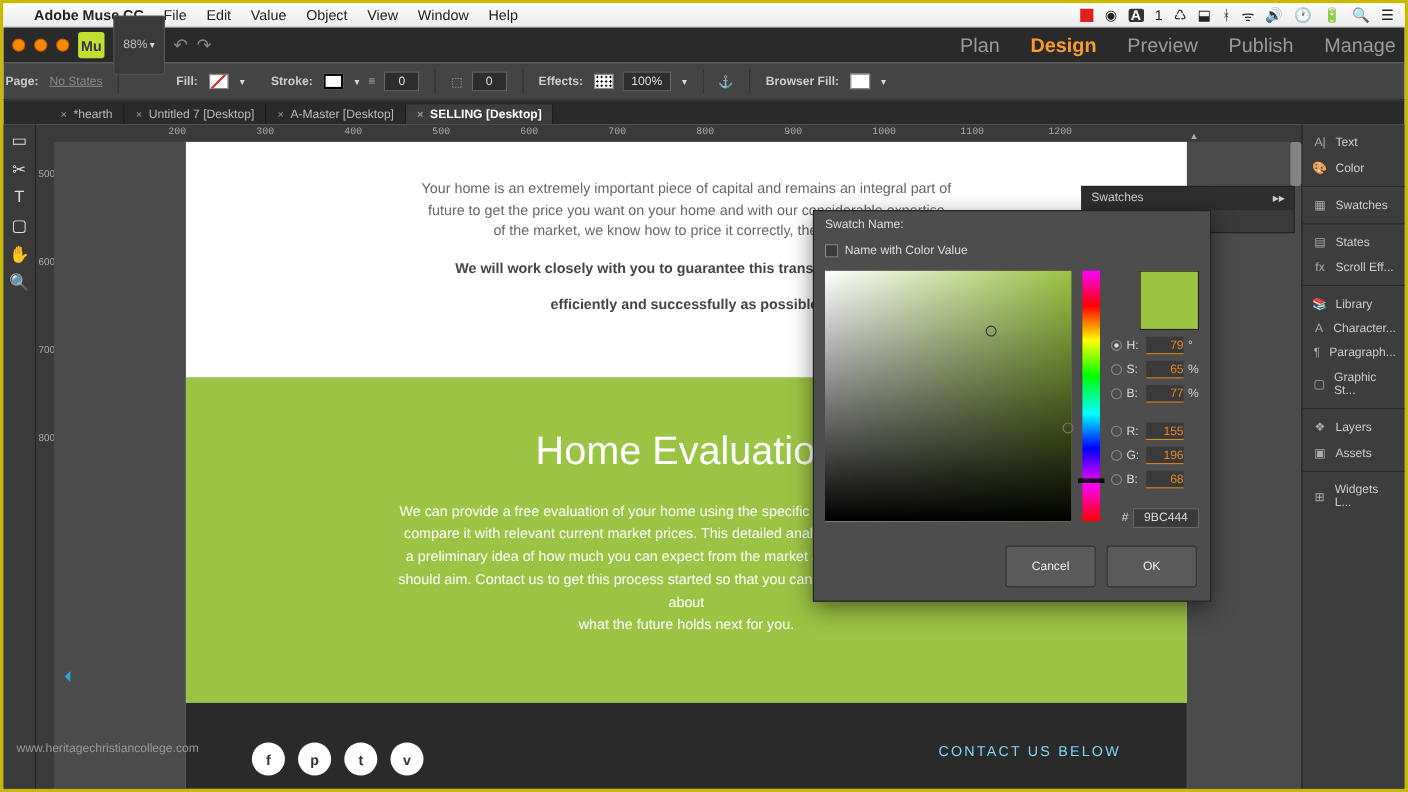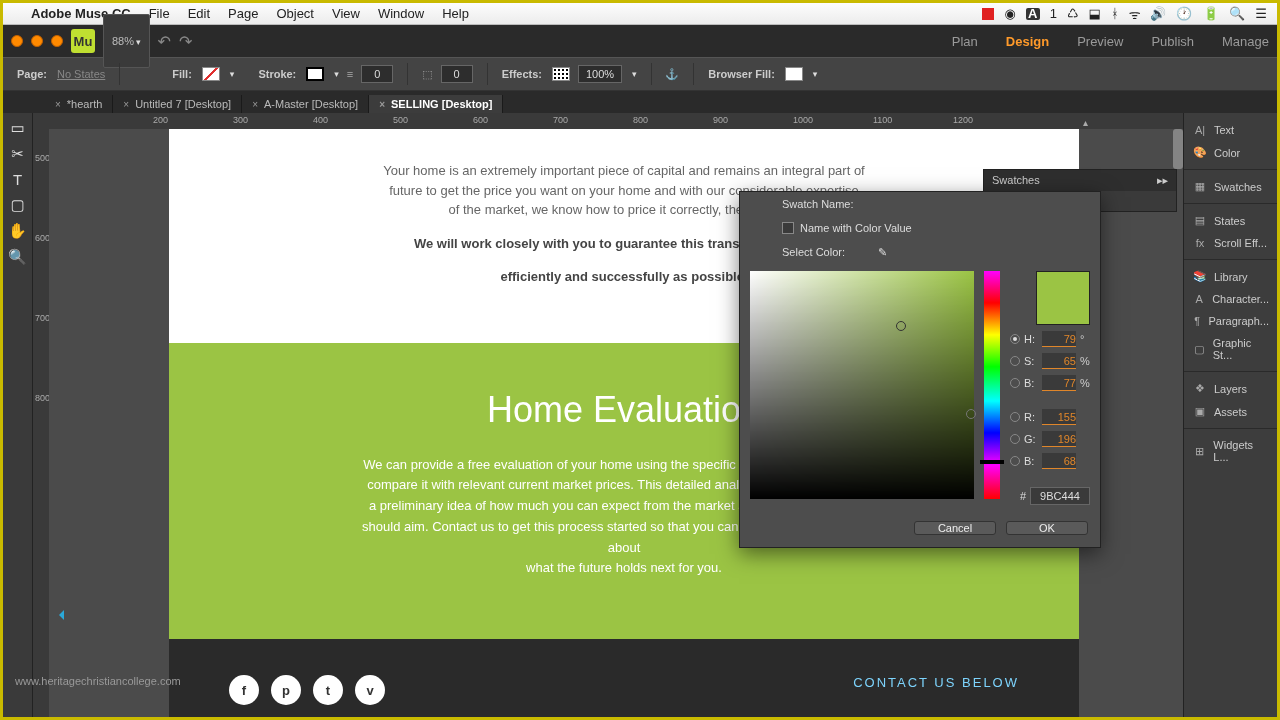--- a/index.html
+++ b/index.html
@@ -11,46 +11,46 @@
   .mac-bar .spacer { flex: 1; }
   .mac-bar .right-icons { display: flex; gap: 10px; align-items: center; }
   .mac-bar .right-icons span { font-size: 13px; }
   .red-sq { width: 12px; height: 12px; background: #e02020; }
   .adobe-a { width: 14px; height: 12px; background: #333; color: #fff; display: inline-flex; align-items: center; justify-content: center; font-size: 10px; font-weight: bold; border-radius: 2px; }
   
   .app-bar { height: 32px; background: #2a2a2a; display: flex; align-items: center; padding: 0 8px; gap: 8px; }
   .wbtn { width: 12px; height: 12px; border-radius: 50%; background: #ff8a00; border: 1px solid #c06000; }
   .mu-logo { width: 24px; height: 24px; background: #c0df31; color: #333; font-weight: 700; font-size: 13px; display: flex; align-items: center; justify-content: center; border-radius: 3px; }
   .zoom-select { color: #bbb; background: #3a3a3a; padding: 20px 8px; font-size: 11px; border: 1px solid #555; border-radius: 2px; }
-  .wf-tabs { margin-left: auto; display: flex; gap: 28px; font-size: 13px; }
+  .wf-tabs { margin-left: auto; display: flex; gap: 28px; font-size: 18px; }
   .wf-tabs span { color: #9a9a9a; }
   .wf-tabs .active { color: #ff9a2a; font-weight: 600; }
   
-  .ctrl-bar { height: 34px; background: #444; border-top: 1px solid #555; border-bottom: 1px solid #333; display: flex; align-items: center; padding: 0 14px; font-size: 11px; color: #ccc; gap: 8px; }
+  .ctrl-bar { height: 34px; background: #444; border-top: 1px solid #555; border-bottom: 1px solid #333; display: flex; align-items: center; padding: 0 2px; font-size: 11px; color: #ccc; gap: 8px; }
   .clabel { color: #ccc; font-weight: 600; margin-right: 2px; }
   .swatch-box { width: 18px; height: 14px; border: 1px solid #888; display: inline-block; vertical-align: middle; }
   .diag { background: linear-gradient(135deg,#fff 45%,#e03030 45%,#e03030 55%,#fff 55%); }
   .halftone { background-image: radial-gradient(#000 1px, #fff 1px); background-size: 4px 4px; }
   .num-field { width: 32px; height: 18px; background: #2d2d2d; color: #ddd; border: 1px solid #666; font-size: 11px; text-align: center; }
   .ctrl-bar .sep { width: 1px; height: 22px; background: #333; margin: 0 6px; }
   .caret { color: #ddd; font-size: 9px; margin-left: 2px; }
   
   .doc-tabs { height: 22px; background: #2a2a2a; display: flex; align-items: flex-end; padding-left: 42px; font-size: 11px; }
   .doc-tab { color: #bbb; padding: 3px 10px; border-right: 1px solid #1a1a1a; display: flex; gap: 6px; align-items: center; }
   .doc-tab .x { font-size: 10px; color: #999; }
   .doc-tab.active { background: #3c3c3c; color: #fff; font-weight: 600; }
   
   .main { display: flex; height: 607px; background: #4b4b4b; position: relative; }
   
   .tool-strip { width: 30px; background: #3a3a3a; border-right: 1px solid #222; display: flex; flex-direction: column; align-items: center; padding-top: 6px; gap: 8px; }
   .tool-strip span { color: #ddd; font-size: 15px; }
   
   .canvas-shell { flex: 1; position: relative; overflow: hidden; }
   .hruler { height: 16px; background: #3a3a3a; position: relative; font-size: 9px; color: #aaa; }
-  .hruler .tick { position: absolute; top: 2px; }
+  .hruler .tick { position: absolute; top: 2px; font-family: Liberation Mono, monospace; }
   .vruler { position: absolute; left: 0; top: 16px; bottom: 0; width: 16px; background: #3a3a3a; font-size: 9px; color: #aaa; }
   .vruler .vtick { position: absolute; left: 2px; writing-mode: horizontal-tb; }
   .canvas-bg { position: absolute; left: 16px; top: 16px; right: 0; bottom: 0; background: #4b4b4b; }
   .page { position: absolute; left: 120px; top: 0; width: 910px; height: 640px; background: #fff; }
   .page .intro { padding: 32px 180px 20px; text-align: center; color: #666; font-size: 13px; line-height: 1.5; }
   .page .intro .bold { font-weight: 700; color: #444; margin-top: 14px; }
   .page .eval { margin-top: 36px; background: #9bc444; padding: 46px 180px 60px; color: #fff; text-align: center; }
   .page .eval h2 { font-size: 36px; font-weight: 300; margin-bottom: 24px; }
   .page .eval p { font-size: 13px; line-height: 1.6; }
   .page .footer { background: #2a2a2a; height: 160px; display: flex; justify-content: space-between; padding: 36px 60px; color: #ccc; }
@@ -65,21 +65,21 @@
   .rp-item .ic { width: 16px; text-align: center; color: #aaa; }
   .rp-sep { height: 1px; background: #2a2a2a; margin: 5px 0; }
   
   .sw-panel { position: absolute; left: 980px; top: 56px; width: 194px; background: #3a3a3a; border: 1px solid #222; font-size: 11px; color: #ccc; }
   .sw-panel .sw-head { background: #2e2e2e; padding: 4px 8px; display: flex; justify-content: space-between; }
   .sw-row { display: flex; gap: 2px; padding: 4px; }
   .sw-cell { width: 12px; height: 12px; border: 1px solid #222; }
   
   .dialog { position: absolute; left: 736px; top: 78px; width: 362px; background: #4d4d4d; border: 1px solid #222; box-shadow: 0 6px 20px rgba(0,0,0,.5); font-size: 11px; color: #ddd; }
   .dialog .dtitle { text-align: center; padding: 6px; background: #4d4d4d; border-bottom: 1px solid #3a3a3a; font-size: 12px; }
-  .dialog .drow { display: flex; padding: 6px 10px; gap: 6px; margin-left: 32px; }
+  .dialog .drow { display: flex; align-items: center; padding: 6px 10px; gap: 6px; }
   .dialog .dlabel { width: 90px; text-align: left; }
   .dialog input[type=text] { flex: 1; background: #3a3a3a; border: 1px solid #666; color: #ddd; height: 20px; padding: 0 6px; font-size: 11px; }
   .chk { width: 12px; height: 12px; border: 1px solid #888; background: #3a3a3a; }
   .picker-row { display: flex; gap: 10px; padding: 6px 10px; }
   .sv-box { width: 228px; height: 228px; position: relative;
     background: linear-gradient(to top, #000, rgba(0,0,0,0)),
                 linear-gradient(to right, #fff, #9bc444); }
   .sv-box .cursor { position: absolute; width: 10px; height: 10px; border: 1px solid #333; border-radius: 50%; left: 146px; top: 50px; }
   .sv-box .cursor2 { position: absolute; width: 10px; height: 10px; border: 1px solid #777; border-radius: 50%; left: 216px; top: 138px; }
   .hue-strip { width: 16px; height: 228px; background: linear-gradient(#f0f,#f00 14%,#ff0 28%,#0f0 42%,#0ff 57%,#00f 71%,#f0f 85%,#f00); position: relative; }
@@ -88,34 +88,34 @@
   .preview { width: 54px; height: 54px; border: 1px solid #222; align-self: flex-end; }
   .vrow { display: flex; align-items: center; gap: 4px; justify-content: flex-end; }
   .vrow .rad { width: 10px; height: 10px; border-radius: 50%; border: 1px solid #888; }
   .vrow .rad.on::after { content: ""; display: block; width: 4px; height: 4px; background: #ddd; border-radius: 50%; margin: 2px; }
   .vrow label { width: 14px; }
   .vrow input { width: 34px; background: #3a3a3a; border: none; border-bottom: 1px solid #e0862a; color: #e0862a; text-align: right; height: 16px; font-size: 11px; }
   .vrow .unit { width: 10px; color: #ccc; }
   .hex-row { display: flex; gap: 4px; justify-content: flex-end; align-items: center; }
   .hex-row input { width: 60px; background: #3a3a3a; border: 1px solid #666; color: #ddd; height: 18px; font-size: 11px; text-align: center; }
   .d-buttons { display: flex; justify-content: flex-end; gap: 10px; padding: 10px 12px 12px; }
-  .d-buttons button { width: 82px; height: 14px; background: #5a5a5a; border: 1px solid #333; color: #eee; font-size: 11px; border-radius: 3px; }
+  .d-buttons button { width: 82px; height: 38px; background: #5a5a5a; border: 1px solid #333; color: #eee; font-size: 11px; border-radius: 3px; }
   .watermark { position: absolute; left: 12px; bottom: 30px; color: #999; font-size: 11px; }
   .scroll-thumb { position: absolute; right: 94px; top: 16px; width: 10px; height: 40px; background: #848484; border-radius: 3px; }
   .scroll-ar  { position: absolute; right: 95px; top: 4px; color: #aaa; font-size: 10px; }
 </style>
 </head>
 <body>
 
 <div class="mac-bar">
   <span class="apple"></span>
   <span class="app-name">Adobe Muse CC</span>
   <span>File</span>
   <span>Edit</span>
-  <span>Page</span>
+  <span>Value</span>
   <span>Object</span>
   <span>View</span>
   <span>Window</span>
   <span>Help</span>
   <span class="spacer"></span>
   <div class="right-icons">
     <span class="red-sq"></span>
     <span>◉</span>
     <span class="adobe-a">A</span>
     <span>1</span>
@@ -340,24 +340,20 @@
   </div>
 
   <div class="dialog">
     <div class="drow">
       <span class="dlabel">Swatch Name:</span>
     </div>
     <div class="drow">
       <span class="chk"></span>
       <span>Name with Color Value</span>
     </div>
-    <div class="drow">
-      <span class="dlabel">Select Color:</span>
-      <span>✎</span>
-    </div>
     <div class="picker-row">
       <div class="sv-box">
         <span class="cursor"></span>
         <span class="cursor2"></span>
       </div>
       <div class="hue-strip">
           <span class="hue-mark"></span>
         </div>
       <div class="val-col">
         <div class="preview" style="background:#9bc444"></div>

